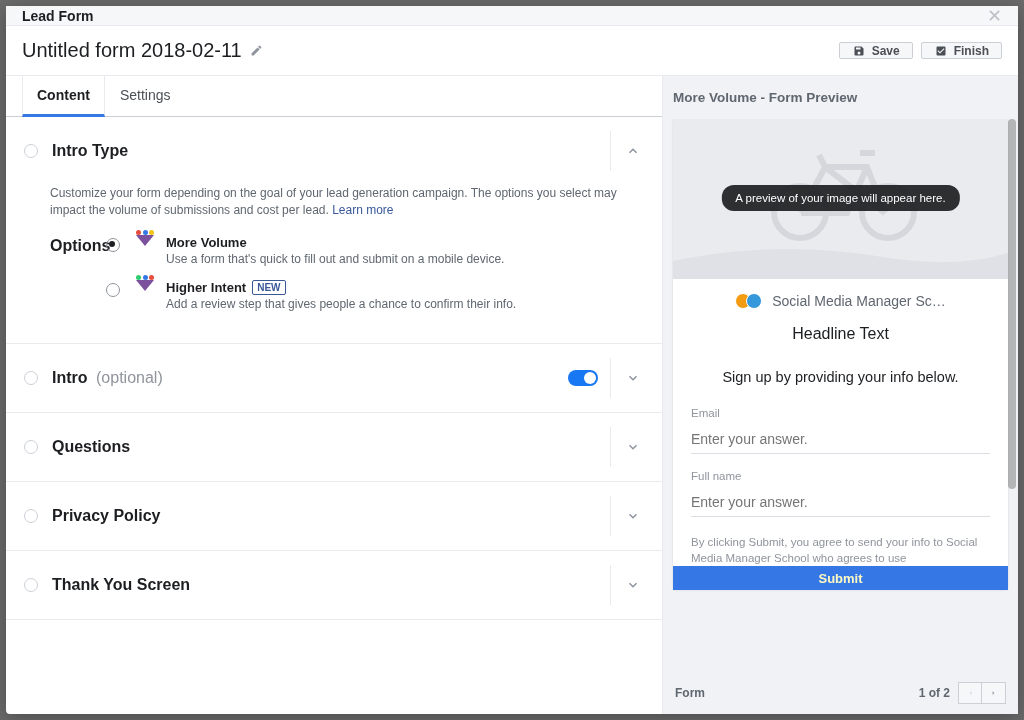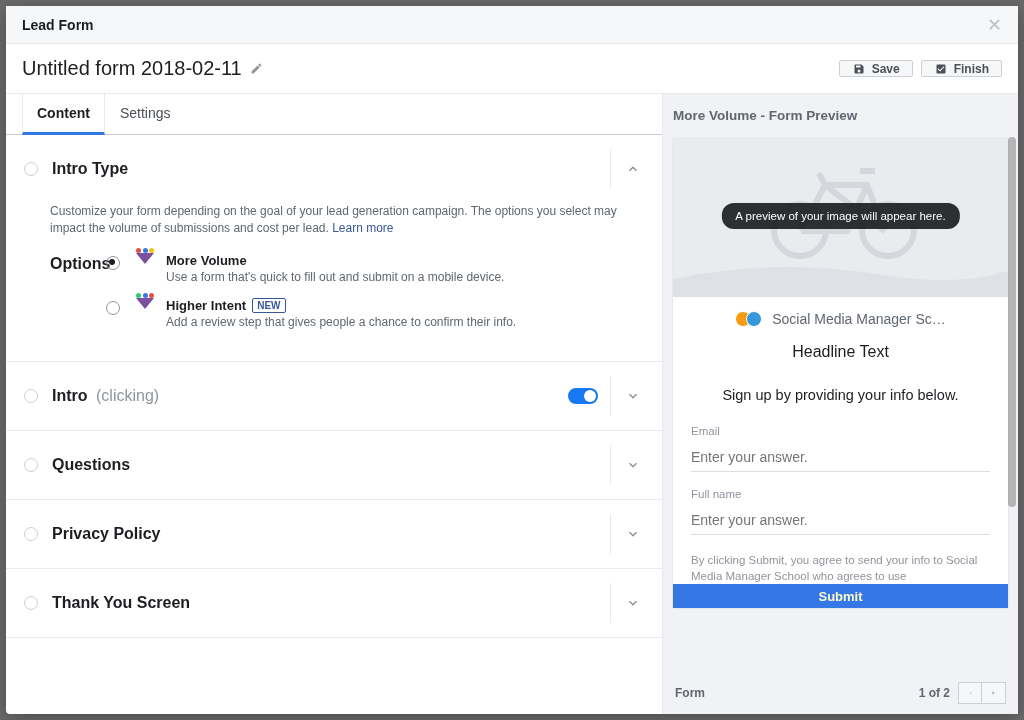--- a/index.html
+++ b/index.html
@@ -1,18 +1,18 @@
 <!DOCTYPE html>
 <html><head>
 <meta charset="utf-8">
 <style>
 * { box-sizing: border-box; margin: 0; padding: 0; }
 body { font-family: Helvetica, Arial, sans-serif; background: #6b6b6b; width: 1024px; height: 720px; overflow: hidden; font-size: 13px; color: #1c1e21; }
 .modal { position: absolute; top: 6px; left: 6px; right: 6px; bottom: 6px; background: #fff; border-radius: 4px; display: flex; flex-direction: column; box-shadow: 0 4px 20px rgba(0,0,0,.3); }
-.modal-header { height: 38px; display: flex; align-items: center; padding: 0 16px; border-bottom: 1px solid #e9eaed; background: #f6f7f9; }
+.modal-header { height: 20px; display: flex; align-items: center; padding: 0 16px; border-bottom: 1px solid #e9eaed; background: #f6f7f9; }
 .modal-title { font-weight: bold; font-size: 14px; color: #1c1e21; }
 .close-x { margin-left: auto; font-size: 18px; color: #bec3c9; cursor: pointer; }
 .name-row { height: 50px; display: flex; align-items: center; padding: 0 16px; border-bottom: 1px solid #e9eaed; }
 .form-name { font-size: 20px; color: #1c1e21; }
 .pencil { margin-left: 8px; color: #90949c; cursor: pointer; }
 .name-actions { margin-left: auto; display: flex; gap: 8px; }
 .btn { height: 17px; padding: 0 12px; background: #f6f7f9; border: 1px solid #ccd0d5; border-radius: 2px; font-size: 12px; font-weight: bold; color: #4b4f56; display: flex; align-items: center; gap: 6px; cursor: pointer; }
 .body { flex: 1; display: flex; min-height: 0; }
 .left { flex: 1; display: flex; flex-direction: column; border-right: 1px solid #e9eaed; overflow: hidden; }
 .tabs { display: flex; border-bottom: 1px solid #ccd0d5; padding-left: 16px; }
@@ -178,21 +178,21 @@
               </div>
             </div>
           </div>
         </div>
 
         <div class="section">
           <div class="section-head">
             <span class="radio"></span>
             <span class="section-title">
               <span>Intro</span>
-              <span class="optional">(clicking)</span>
+              <span class="optional">(optional)</span>
             </span>
             <div style="margin-left:auto; display:flex; align-items:center;">
               <span class="toggle"></span>
               <span class="chevron" style="border-left:1px solid #e9eaed">
                 <svg width="14" height="14" viewBox="0 0 24 24" fill="none" stroke="currentColor" stroke-width="2.5">
                     <polyline points="6 9 12 15 18 9"></polyline>
                   </svg>
               </span>
             </div>
           </div>

